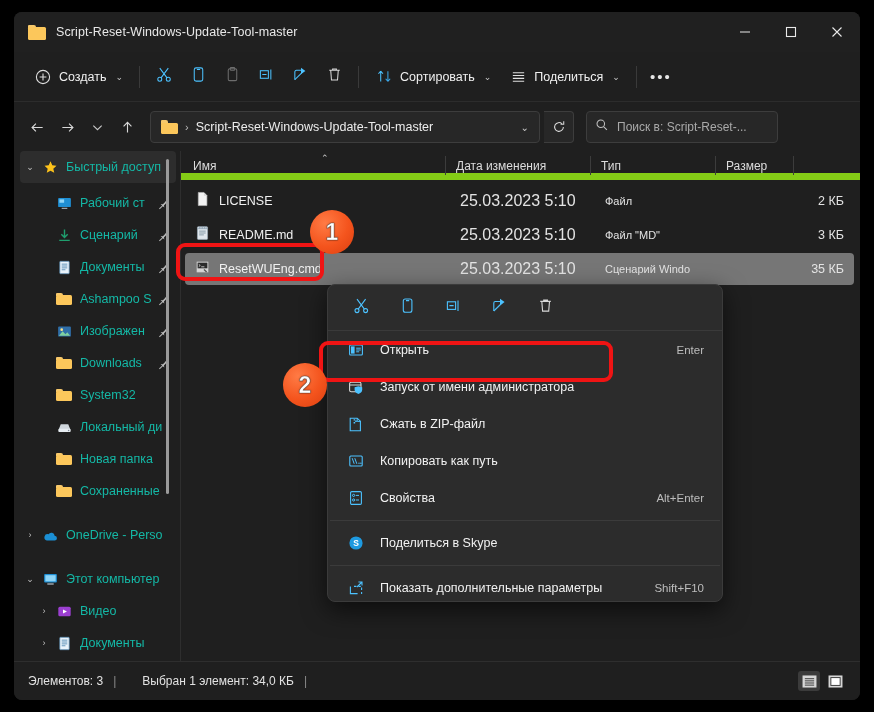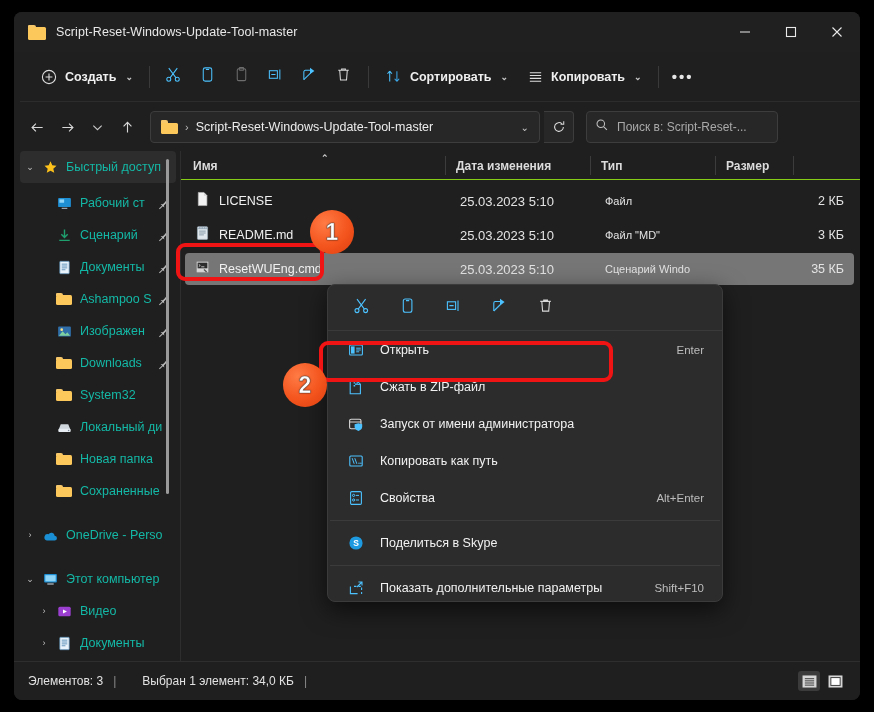--- a/index.html
+++ b/index.html
@@ -47,26 +47,25 @@
   .title-text {
     margin-left: 10px;
     font-size: 12.5px; color: #e8e8e8; letter-spacing: .1px;
   }
   .wincontrols { position: absolute; right: 0; top: 0; display: flex; height: 40px; }
   .wc { width: 46px; height: 40px; display: flex; align-items: center; justify-content: center; }
   .wc svg { display:block; }
 
   
   .toolbar {
-    position: absolute; left: 6px; top: 40px;
+    position: absolute; left: 0; top: 40px;
     width: 846px; height: 50px;
     background: #1f1f1f;
     display: flex; align-items: center;
     border-bottom: 1px solid #2c2c2c;
-    font-weight: bold;
   }
   .tb-btn {
     height: 32px; display: flex; align-items: center;
     padding: 0 8px; border-radius: 4px; margin: 0 1px;
     color: #f0f0f0; font-size: 12.5px; gap: 7px;
   }
   .tb-btn.first { margin-left: 12px; }
   .tb-icon { width: 18px; height: 18px; display:flex;align-items:center;justify-content:center; }
   .tb-icon svg { display:block; }
   .chev { font-size: 9px; color: #c9c9c9; margin-left: 2px; }
@@ -144,36 +143,36 @@
   .sb-scroll {
     position: absolute; left: 152px; top: 8px;
     width: 3px; height: 335px; background: #9a9a9a; border-radius: 2px;
   }
   .sb-divider {
     position: absolute; left: 166px; top: 0; width: 1px; height: 510px; background: #2e2e2e;
   }
 
   
   .filelist { position: absolute; left: 167px; top: 0; width: 679px; height: 510px; background: #1f1f1f; }
-  .colhead { position: relative; height: 29px; border-bottom: 1px solid #84cc16; font-weight: bold; }
+  .colhead { position: relative; height: 29px; border-bottom: 7px solid #84cc16; }
   .col {
     position: absolute; top: 0; height: 29px; display: flex; align-items: center;
     font-size: 12px; color: #dcdcdc;
   }
   .coldiv { position: absolute; top: 5px; width: 1px; height: 19px; background: #3c3c3c; }
   .sortcaret { position: absolute; color: #cfcfcf; font-size: 9px; top: 2px; }
   .rows { position: relative; }
   .row {
     position: relative; height: 32px; display: flex; align-items: center;
     margin: 0 6px 0 4px; border-radius: 4px;
   }
   .row.sel { background: #767676; text-align: right; }
   .cell-name { position: absolute; left: 10px; display: flex; align-items: center; gap: 9px; }
   .fname { font-size: 12.5px; color: #f1f1f1; }
-  .cell-date { position: absolute; left: 275px; font-size: 13px; color: #e3e3e3; }
+  .cell-date { position: absolute; left: 275px; font-size: 16px; color: #e3e3e3; }
   .cell-type { position: absolute; left: 420px; font-size: 11px; color: #e3e3e3; }
   .cell-size { position: absolute; right: 10px; font-size: 12.5px; color: #e3e3e3; }
 
   
   .statusbar {
     position: absolute; left: 0; top: 649px;
     width: 846px; height: 39px;
     background: #1f1f1f;
     border-top: 1px solid #2e2e2e;
     display: flex; align-items: center;
@@ -326,21 +325,21 @@
         </span>
         <span>Сортировать</span>
         <span class="chev">⌄</span>
       </div>
       <div class="tb-btn">
         <span class="tb-icon">
           <svg width="17" height="17" viewBox="0 0 18 18">
               <path d="M3 5h12M3 8h12M3 11h12M3 14h12" stroke="#e0e0e0" stroke-width="1.1"></path>
             </svg>
         </span>
-        <span>Копировать</span>
+        <span>Поделиться</span>
         <span class="chev">⌄</span>
       </div>
       <div class="tb-sep"></div>
       <div class="tb-iconbtn">
         <span class="dots">•••</span>
       </div>
     </div>
 
     <div class="addrrow">
       <div style="width:8px"></div>
@@ -693,36 +692,36 @@
                 <rect x="3" y="4.4" width="3.6" height="7.2" fill="#4cc2ff"></rect>
                 <path d="M8.2 6.2h4.6M8.2 8h4.6M8.2 9.8h3" stroke="#4cc2ff" stroke-width="1"></path>
               </svg>
             </span>
             <span class="ctx-label">Открыть</span>
             <span class="ctx-accel">Enter</span>
           </div>
           <div class="ctx-item">
             <span class="ctx-ico">
               <svg width="16" height="16" viewBox="0 0 16 16">
+                <rect x="1.6" y="3.2" width="11.4" height="9.6" rx="1.6" fill="none" stroke="#d8d8d8" stroke-width="1.1"></rect>
+                <path d="M1.6 6h11.4" stroke="#d8d8d8" stroke-width="1"></path>
+                <path d="M10.4 7.2 L14.2 8.3 v2.6c0 2-1.9 3.3-3.8 4-1.9-.7-3.8-2-3.8-4V8.3z" fill="#4cc2ff"></path>
+              </svg>
+            </span>
+            <span class="ctx-label">Запуск от имени администратора</span>
+          </div>
+          <div class="ctx-item">
+            <span class="ctx-ico">
+              <svg width="16" height="16" viewBox="0 0 16 16">
                 <path d="M2.2 2.2h7l3.2 3v9.6H2.2z" fill="none" stroke="#4cc2ff" stroke-width="1.1"></path>
                 <path d="M9.2 2.2v3.2h3.2" fill="none" stroke="#4cc2ff" stroke-width="1"></path>
                 <path d="M5.6 3.2h1.6v1.4H5.6zM7.2 4.6h1.6V6H7.2zM5.6 6h1.6v1.4H5.6z" fill="#4cc2ff"></path>
               </svg>
             </span>
             <span class="ctx-label">Сжать в ZIP-файл</span>
-          </div>
-          <div class="ctx-item">
-            <span class="ctx-ico">
-              <svg width="16" height="16" viewBox="0 0 16 16">
-                <rect x="1.6" y="3.2" width="11.4" height="9.6" rx="1.6" fill="none" stroke="#d8d8d8" stroke-width="1.1"></rect>
-                <path d="M1.6 6h11.4" stroke="#d8d8d8" stroke-width="1"></path>
-                <path d="M10.4 7.2 L14.2 8.3 v2.6c0 2-1.9 3.3-3.8 4-1.9-.7-3.8-2-3.8-4V8.3z" fill="#4cc2ff"></path>
-              </svg>
-            </span>
-            <span class="ctx-label">Запуск от имени администратора</span>
           </div>
           <div class="ctx-item">
             <span class="ctx-ico">
               <svg width="16" height="16" viewBox="0 0 16 16">
                 <rect x="1.8" y="3" width="12.4" height="10" rx="1" fill="none" stroke="#4cc2ff" stroke-width="1.1"></rect>
                 <path d="M4.2 5.2 L6.2 10.8 M6.8 5.2 L8.8 10.8" stroke="#4cc2ff" stroke-width="1"></path>
                 <circle cx="11" cy="10.2" r="0.7" fill="#4cc2ff"></circle>
                 <circle cx="12.9" cy="10.2" r="0.7" fill="#4cc2ff"></circle>
               </svg>
             </span>

